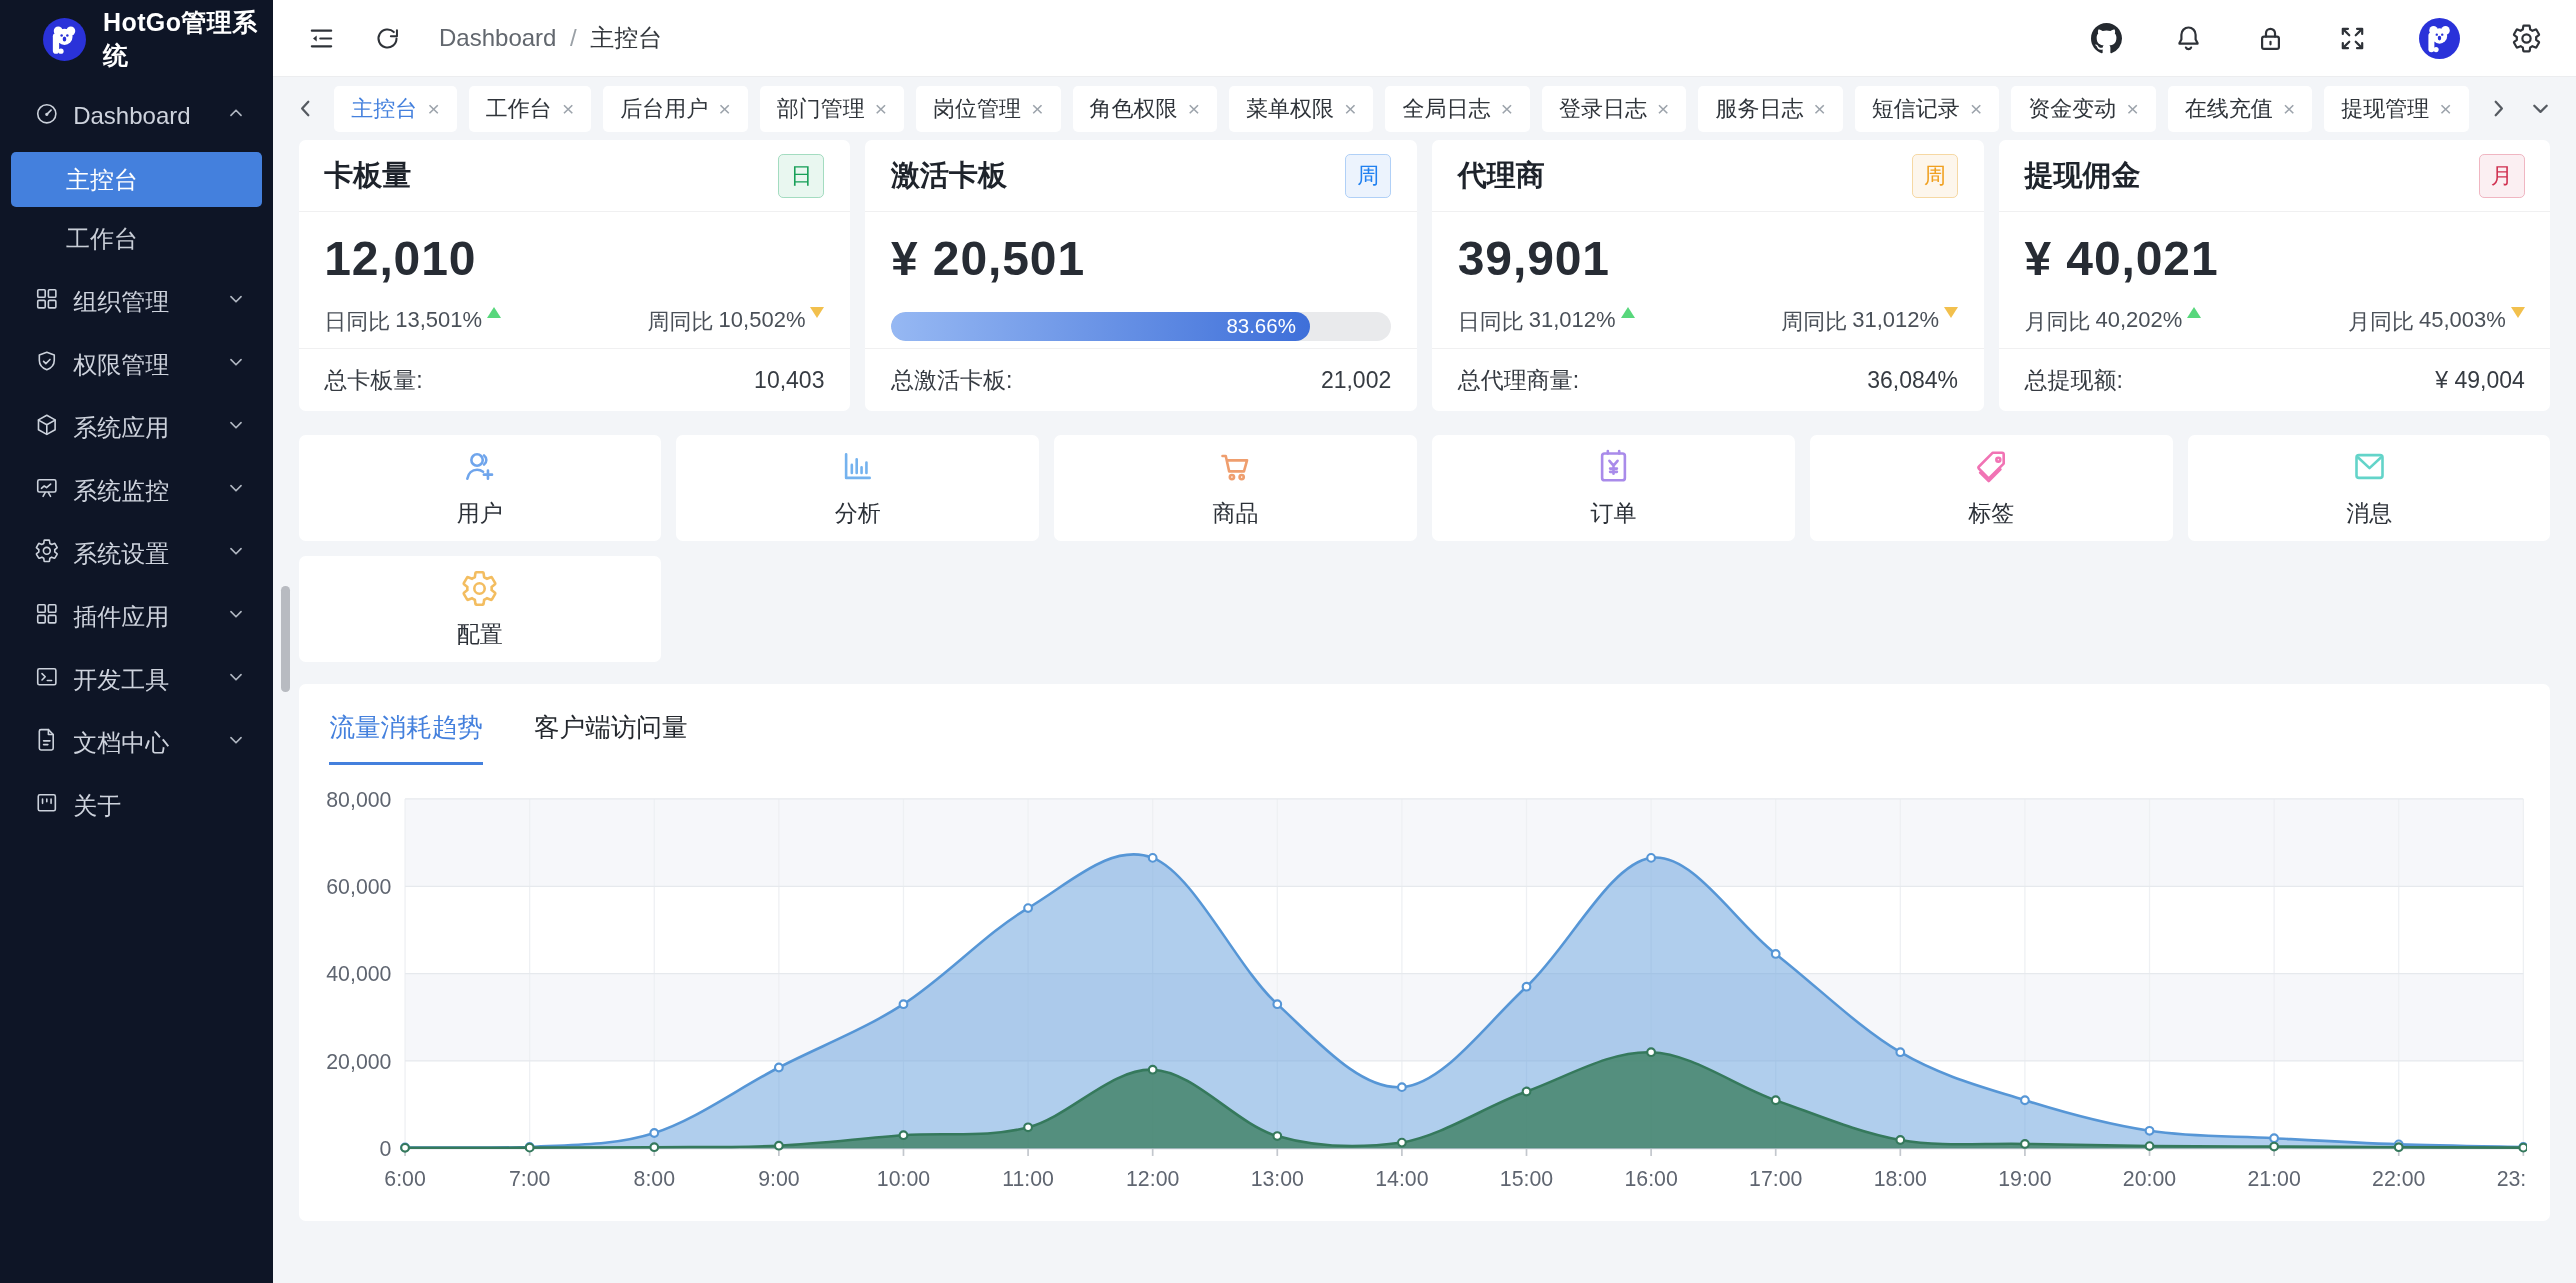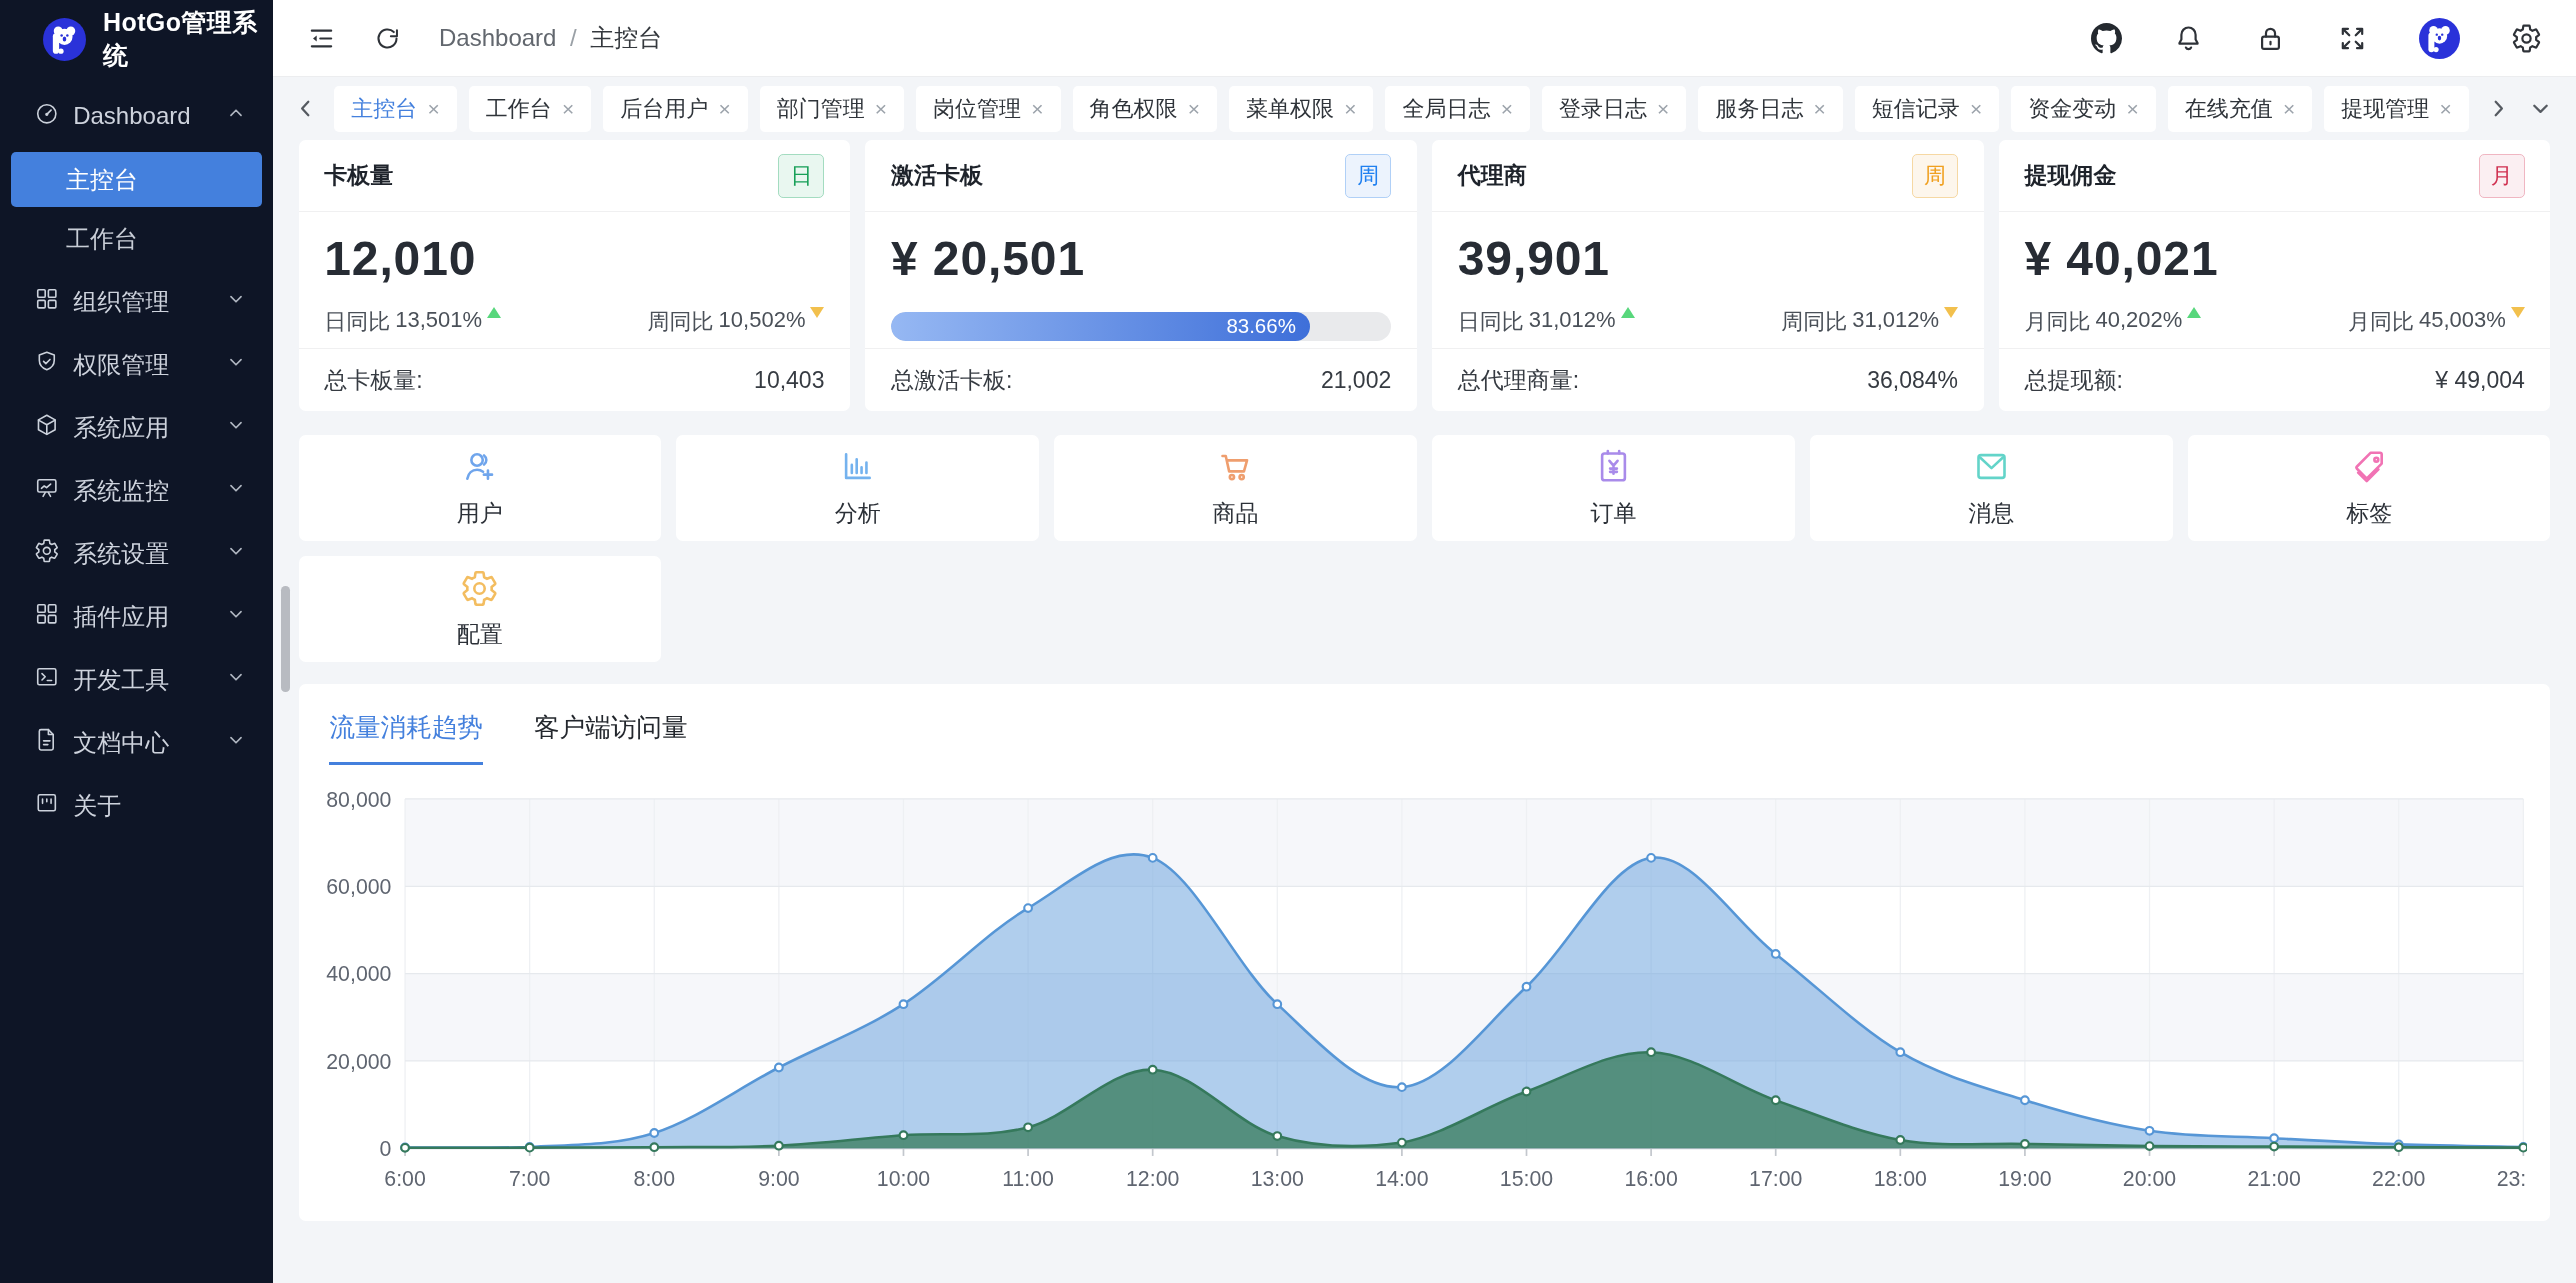--- a/index.html
+++ b/index.html
@@ -42,21 +42,21 @@
   .tab-close { color:#9ca3ab; font-size:21px; line-height:1; cursor:pointer; }
   .tab-nav { color:#555a61; }
 
   
   .content { position:absolute; left:273px; top:140px; right:0; bottom:0; padding:0 25.6px; }
   .stat-grid { display:grid; grid-template-columns:repeat(4,1fr); gap:15.3px; }
   .card { background:#fff; border-radius:6.8px; }
   .stat-card { height:271px; display:flex; flex-direction:column; }
   .stat-head { height:72px; flex:none; display:flex; align-items:center; justify-content:space-between;
     padding:0 25.6px; border-bottom:0.9px solid #f0f0f1; }
-  .stat-title { font-size:23px; font-weight:600; color:#1e232b; }
+  .stat-title { font-size:29px; font-weight:600; color:#1e232b; }
   .period-badge { font-size:22px; padding:6px 11px; border-radius:5.1px; border:0.9px solid; cursor:pointer; }
   .stat-body { flex:1; padding:19px 25.6px 0 25.6px; }
   .stat-value { font-size:48px; font-weight:600; color:#272c34; letter-spacing:0.9px; }
   .trend-row { display:flex; justify-content:space-between; margin-top:20.5px; font-size:22px; color:#4a5058; }
   .trend-row .tr { display:flex; align-items:flex-start; gap:5px; }
   .tri-up { width:0; height:0; border-left:7.7px solid transparent; border-right:7.7px solid transparent;
     border-bottom:11px solid var(--trend-up,#58d77c); }
   .tri-down { width:0; height:0; border-left:7.7px solid transparent; border-right:7.7px solid transparent;
     border-top:11px solid var(--trend-down,#f2c04d); }
   .progress { margin-top:25.6px; height:29px; border-radius:14.5px; background:#e9eaec; overflow:hidden; }
@@ -479,33 +479,33 @@
         </div>
         <div class="card shortcut-card">
           <span><svg width="39" height="39" viewBox="0 0 24 24" fill="none" stroke="#a98bea" stroke-width="1.6" stroke-linecap="round" stroke-linejoin="round">
               <rect x="5" y="4" width="14" height="16.5" rx="1.5"></rect>
               <path d="M8.5 4V2.5M15.5 4V2.5"></path>
               <path d="M9.5 8.5l2.5 3 2.5-3M12 11.5v5M9.9 13.3h4.2M9.9 15.3h4.2"></path>
             </svg></span>
           <div class="shortcut-label">订单</div>
         </div>
         <div class="card shortcut-card">
-          <span><svg width="39" height="39" viewBox="0 0 24 24" fill="none" stroke="#63d4c9" stroke-width="1.6" stroke-linecap="round" stroke-linejoin="round">
-              <rect x="4" y="5" width="16" height="14" rx="1.5"></rect>
-              <path d="M5 6.5l7 6.5 7-6.5"></path>
-            </svg></span>
-          <div class="shortcut-label">消息</div>
-        </div>
-        <div class="card shortcut-card">
           <span><svg width="39" height="39" viewBox="0 0 24 24" fill="none" stroke="#f173b4" stroke-width="1.6" stroke-linecap="round" stroke-linejoin="round">
               <path d="M12.8 3.5h5.7a1 1 0 0 1 1 1v5.7L11 18.7a1 1 0 0 1-1.4 0l-5.3-5.3a1 1 0 0 1 0-1.4l8.5-8.5z"></path>
               <circle cx="16.2" cy="7.8" r="1.2"></circle>
               <path d="M5 15.8l5.3 5.2 7.2-7.2"></path>
             </svg></span>
           <div class="shortcut-label">标签</div>
+        </div>
+        <div class="card shortcut-card">
+          <span><svg width="39" height="39" viewBox="0 0 24 24" fill="none" stroke="#63d4c9" stroke-width="1.6" stroke-linecap="round" stroke-linejoin="round">
+              <rect x="4" y="5" width="16" height="14" rx="1.5"></rect>
+              <path d="M5 6.5l7 6.5 7-6.5"></path>
+            </svg></span>
+          <div class="shortcut-label">消息</div>
         </div>
         <div class="card shortcut-card">
           <span><svg width="39" height="39" viewBox="0 0 24 24" fill="none" stroke="#f3bd60" stroke-width="1.6" stroke-linecap="round" stroke-linejoin="round">
               <path d="M19.43 12.98c.04-.32.07-.64.07-.98s-.03-.66-.07-.98l2.11-1.65a.5.5 0 0 0 .12-.64l-2-3.46a.5.5 0 0 0-.61-.22l-2.49 1a7.3 7.3 0 0 0-1.69-.98l-.38-2.65A.49.49 0 0 0 14 2h-4a.49.49 0 0 0-.49.42l-.38 2.65c-.61.25-1.17.59-1.69.98l-2.49-1a.5.5 0 0 0-.61.22l-2 3.46a.5.5 0 0 0 .12.64l2.11 1.65c-.04.32-.07.65-.07.98s.03.66.07.98l-2.11 1.65a.5.5 0 0 0-.12.64l2 3.46c.12.22.39.3.61.22l2.49-1c.52.39 1.08.73 1.69.98l.38 2.65c.04.24.25.42.49.42h4c.24 0 .45-.18.49-.42l.38-2.65c.61-.25 1.17-.59 1.69-.98l2.49 1c.22.08.49 0 .61-.22l2-3.46a.5.5 0 0 0-.12-.64l-2.11-1.65z"></path>
               <circle cx="12" cy="12" r="3.2"></circle>
             </svg></span>
           <div class="shortcut-label">配置</div>
         </div>
       </section>
     <section class="card chart-card">

